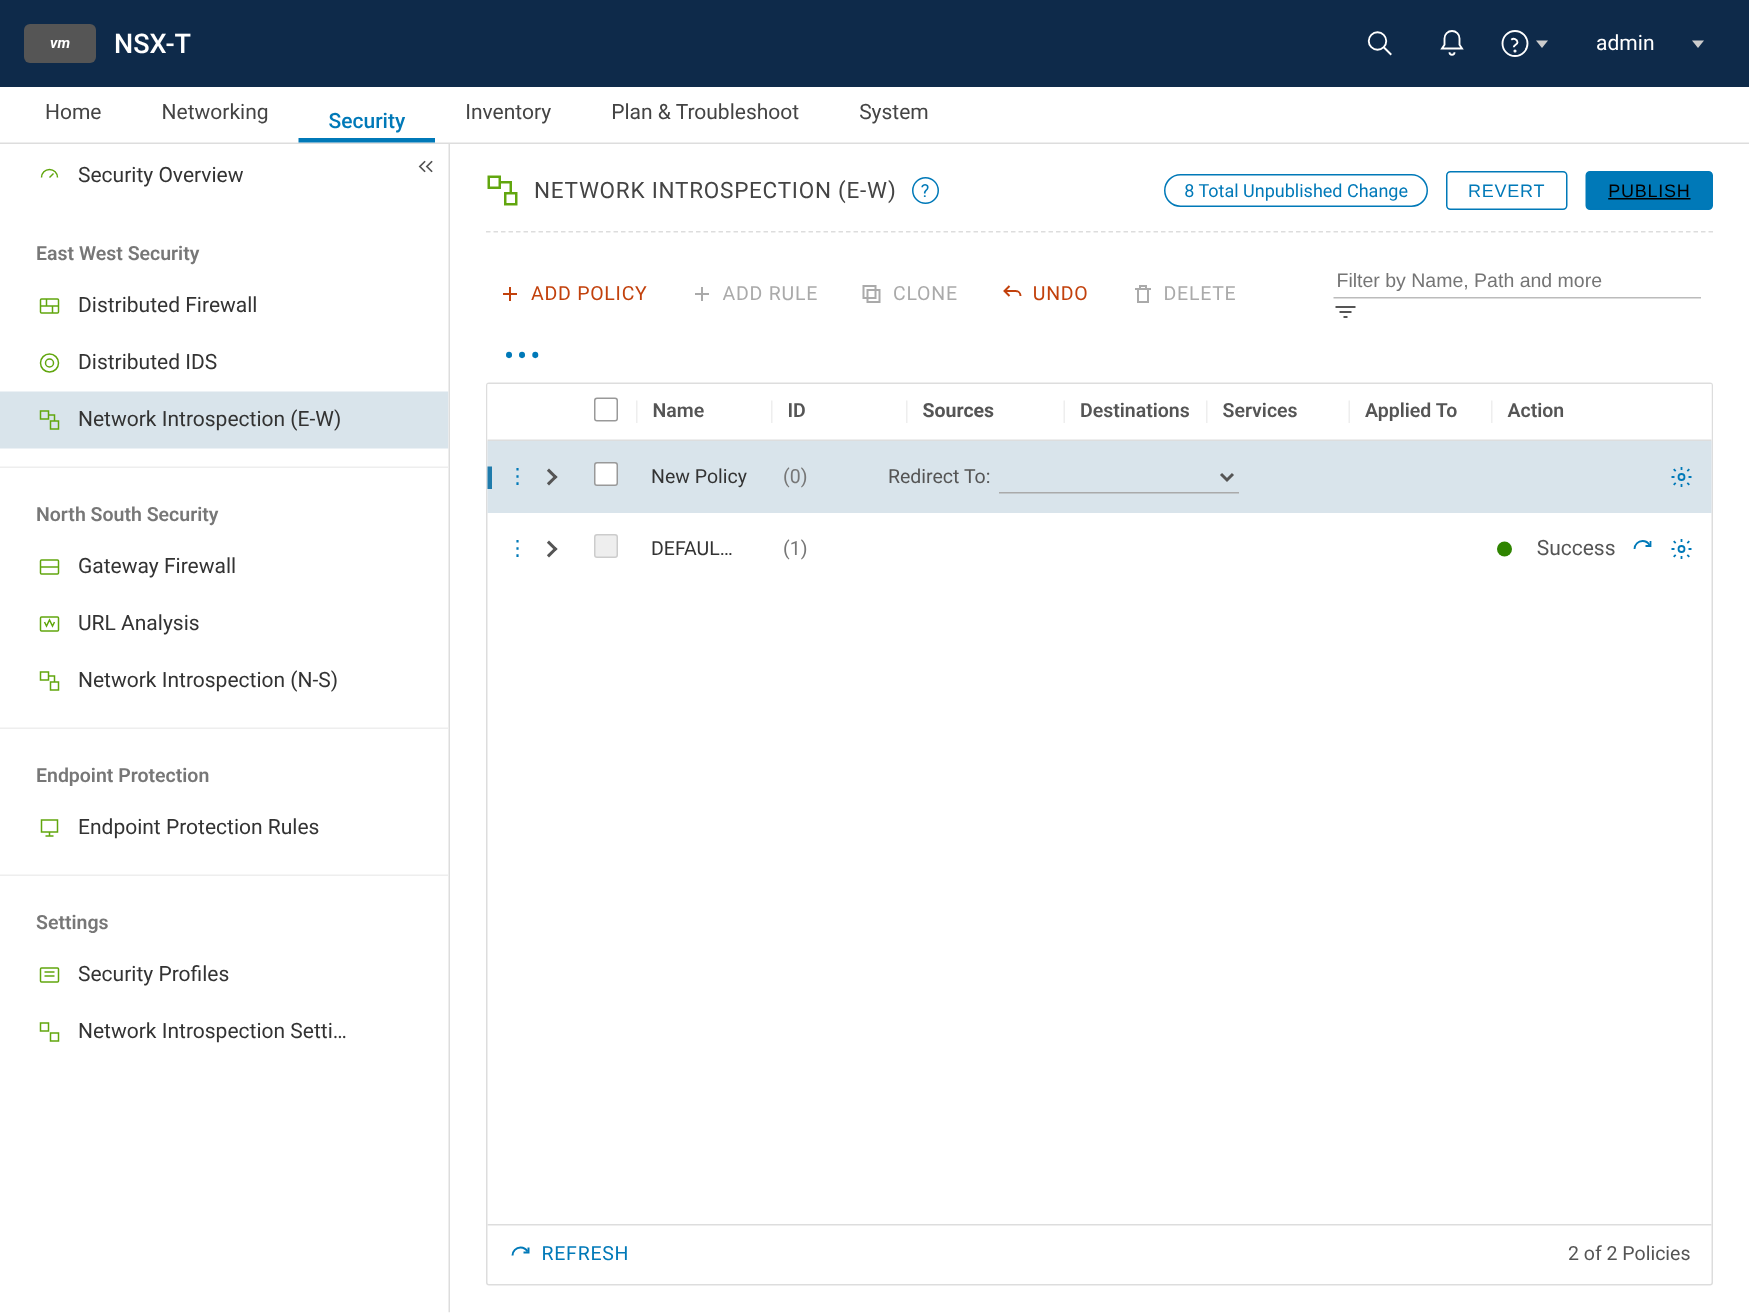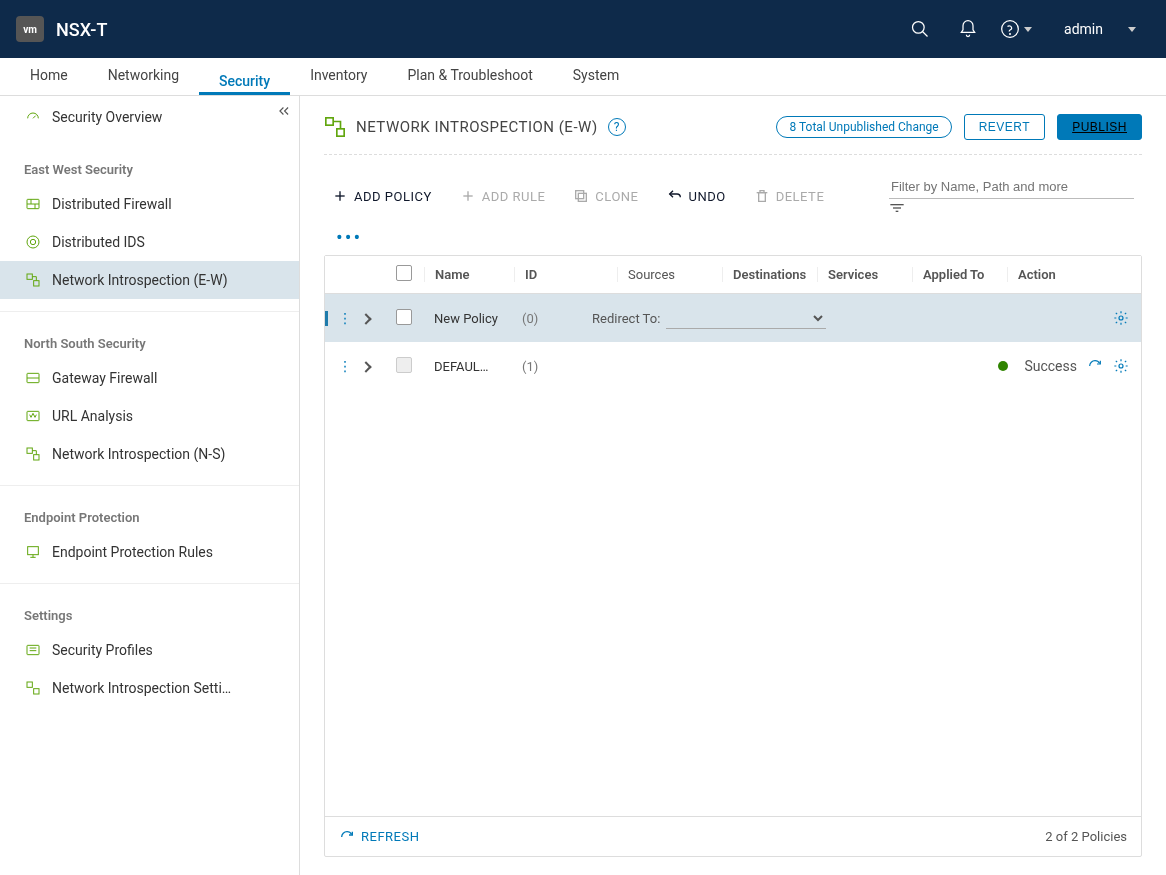--- a/index.html
+++ b/index.html
@@ -1,20 +1,20 @@
 <!DOCTYPE html>
 <html><head>
 <meta charset="utf-8">
 <style>
 * { box-sizing: border-box; margin: 0; padding: 0; }
 body { font-family: -apple-system, BlinkMacSystemFont, "Segoe UI", Roboto, Helvetica, Arial, sans-serif; font-size: 14px; color: #333; background: #fff; width: 1166px; height: 875px; overflow: hidden; }
 
 
 .header { background: #0e2a4a; height: 58px; display: flex; align-items: center; padding: 0 16px; color: #fff; }
-.logo { background: #555; border-radius: 4px; width: 28px; height: 26px; display: flex; align-items: center; justify-content: center; font-size: 10px; font-weight: bold; margin-right: 12px; }
+.logo { background: #555; border-radius: 4px; width: 48px; height: 26px; display: flex; align-items: center; justify-content: center; font-size: 10px; font-weight: bold; margin-right: 12px; font-style: italic; }
 .product-name { font-size: 18px; font-weight: 500; }
 .header-spacer { flex: 1; }
 .header-icon { width: 40px; height: 40px; display: flex; align-items: center; justify-content: center; cursor: pointer; margin: 0 4px; }
 .header-icon svg { width: 20px; height: 20px; stroke: #fff; fill: none; stroke-width: 1.5; }
 .user-menu { display: flex; align-items: center; margin-left: 16px; cursor: pointer; padding: 0 8px; gap: 19px; }
 .user-menu span { margin-right: 6px; }
 .caret-down { width: 0; height: 0; border-left: 4px solid transparent; border-right: 4px solid transparent; border-top: 5px solid #ccc; display: inline-block; }
 
 
 .tabs { display: flex; border-bottom: 1px solid #ddd; height: 38px; padding-left: 10px; }
@@ -41,39 +41,39 @@
 .page-title { font-size: 15px; letter-spacing: 0.5px; color: #444; font-weight: 400; }
 .help-icon { width: 18px; height: 18px; border: 1px solid #0079b8; border-radius: 50%; color: #0079b8; font-size: 12px; display: flex; align-items: center; justify-content: center; margin-left: 10px; cursor: pointer; }
 .page-actions { margin-left: auto; display: flex; align-items: center; gap: 12px; }
 .badge { border: 1px solid #0079b8; border-radius: 12px; padding: 3px 12px; font-size: 12px; color: #0079b8; }
 .btn { padding: 5px 14px; border-radius: 3px; font-size: 12px; letter-spacing: 0.5px; cursor: pointer; font-weight: 500; }
 .btn-outline { border: 1px solid #0079b8; color: #0079b8; background: #fff; }
 .btn-primary { border: 1px solid #0079b8; background: #0079b8; color: #000000; text-decoration: underline; }
 
 
 .toolbar { display: flex; align-items: center; padding: 20px 8px 8px; gap: 28px; }
-.tool-btn { display: flex; align-items: center; gap: 6px; color: #0f172a; cursor: pointer; font-size: 13px; letter-spacing: 0.5px; }
+.tool-btn { display: flex; align-items: center; gap: 6px; color: #c2410c; cursor: pointer; font-size: 13px; letter-spacing: 0.5px; }
 .tool-btn.disabled { color: #aaa; cursor: default; }
 .tool-btn svg { width: 16px; height: 16px; fill: none; stroke: currentColor; stroke-width: 2; }
 .filter-box { margin-left: auto; width: 245px; }
 .filter-box input { border: none; border-bottom: 1px solid #bbb; width: 100%; padding: 4px 2px; font-size: 13px; outline: none; color: #555; }
 .filter-icon-row { display: flex; justify-content: flex-start; padding: 4px 0; }
 .filter-icon-row svg { width: 16px; height: 10px; stroke: #555; }
 .more-dots { color: #0079b8; font-size: 20px; letter-spacing: 2px; padding: 0 12px; cursor: pointer; }
 
 
 .table-wrap { border: 1px solid #ddd; border-radius: 2px; display: flex; flex-direction: column; flex: 1; margin-top: 6px; }
 .thead { display: flex; height: 38px; align-items: center; border-bottom: 1px solid #ddd; background: #fff; }
 .th, .td { padding: 0 10px; font-size: 13px; color: #555; }
 .col-handle { width: 20px; border-left: 3px solid transparent; }
 .col-expand { width: 36px; text-align:center;}
 .col-check { width: 40px; text-align:center; }
 .col-name { width: 90px; border-left: 1px solid #eee; font-weight:600;}
 .col-id { width: 90px; border-left: 1px solid #eee; font-weight:600;}
-.col-src { width: 105px; border-left: 1px solid #eee; font-weight:400;margin-left:13px;}
+.col-src { width: 105px; border-left: 1px solid #eee; font-weight:700;}
 .col-dst { width: 95px; border-left: 1px solid #eee; font-weight:600;}
 .col-svc { width: 95px; border-left: 1px solid #eee; font-weight:600;}
 .col-apply { width: 95px; border-left: 1px solid #eee; font-weight:600;}
 .col-action { width: 85px; border-left: 1px solid #eee; font-weight:600;}
 .col-gear { flex:1; border-left: 1px solid #eee;}
 .row { display: flex; height: 48px; align-items: center; }
 .row .col-handle { border-left: 3px solid transparent; }
 .row.selected { background: #d9e4eb; }
 .row.selected .col-handle { border-left-color: #1f7bab; }
 .row .td { font-weight: 400; }

